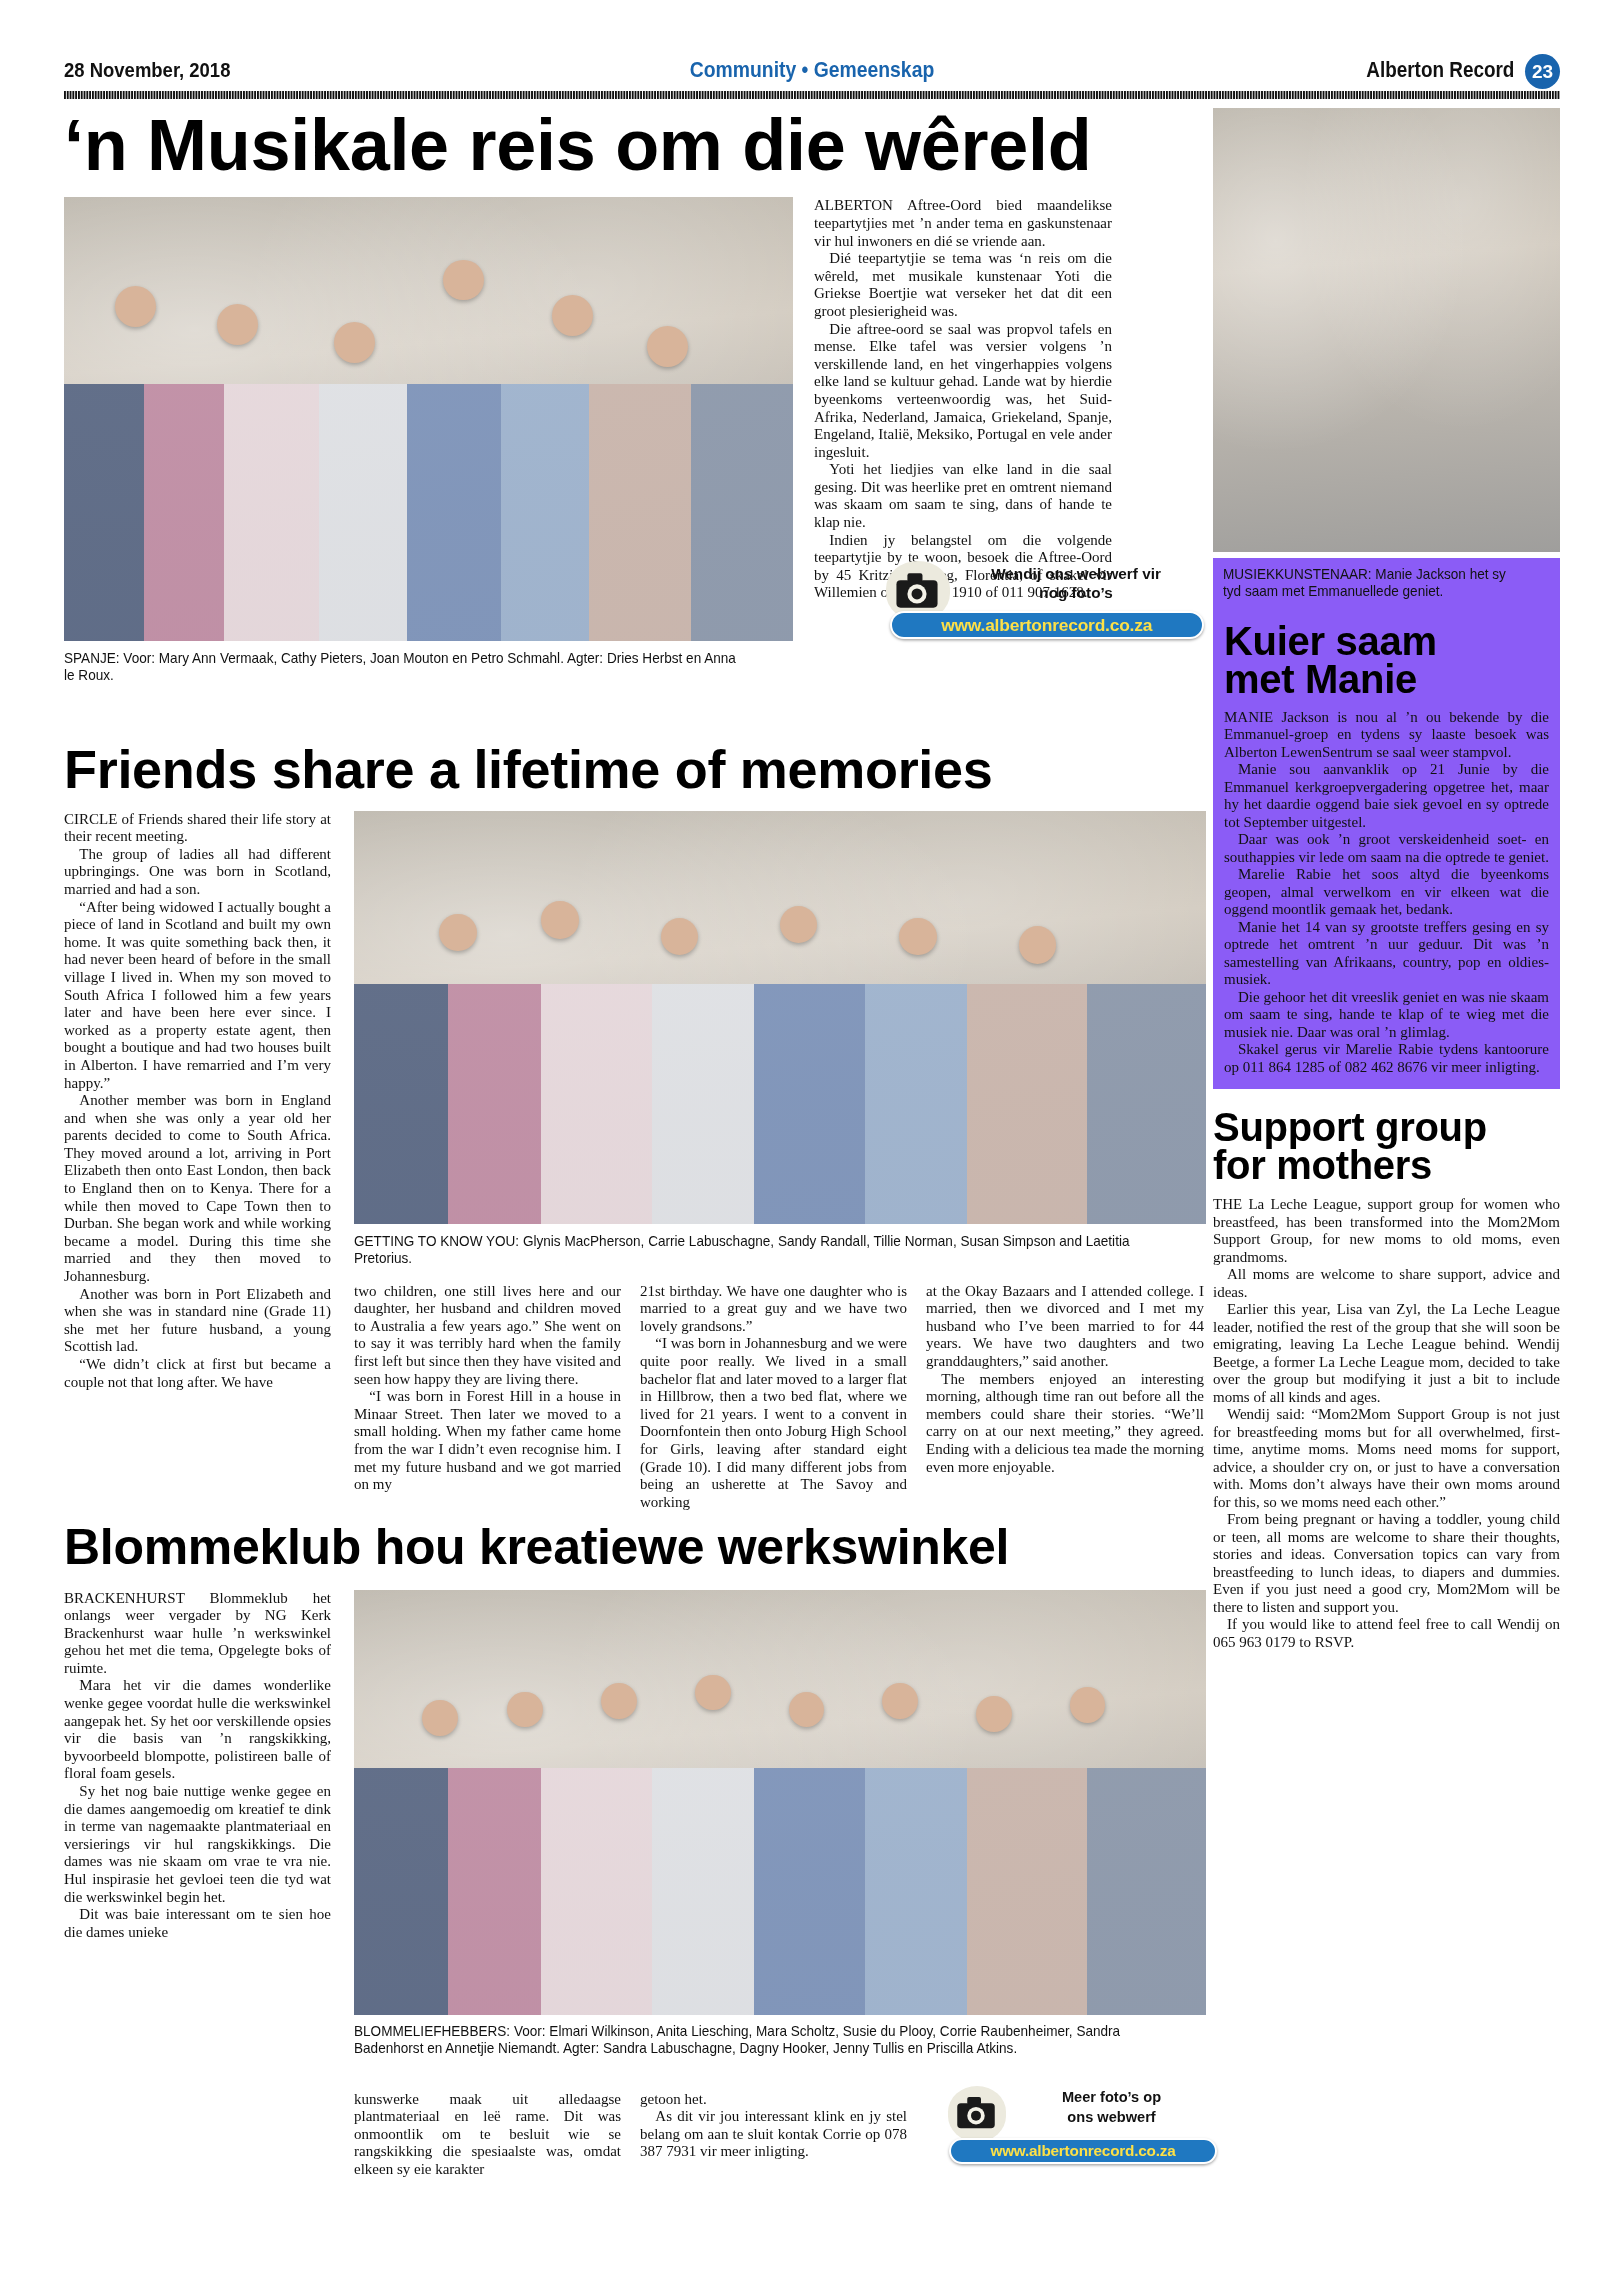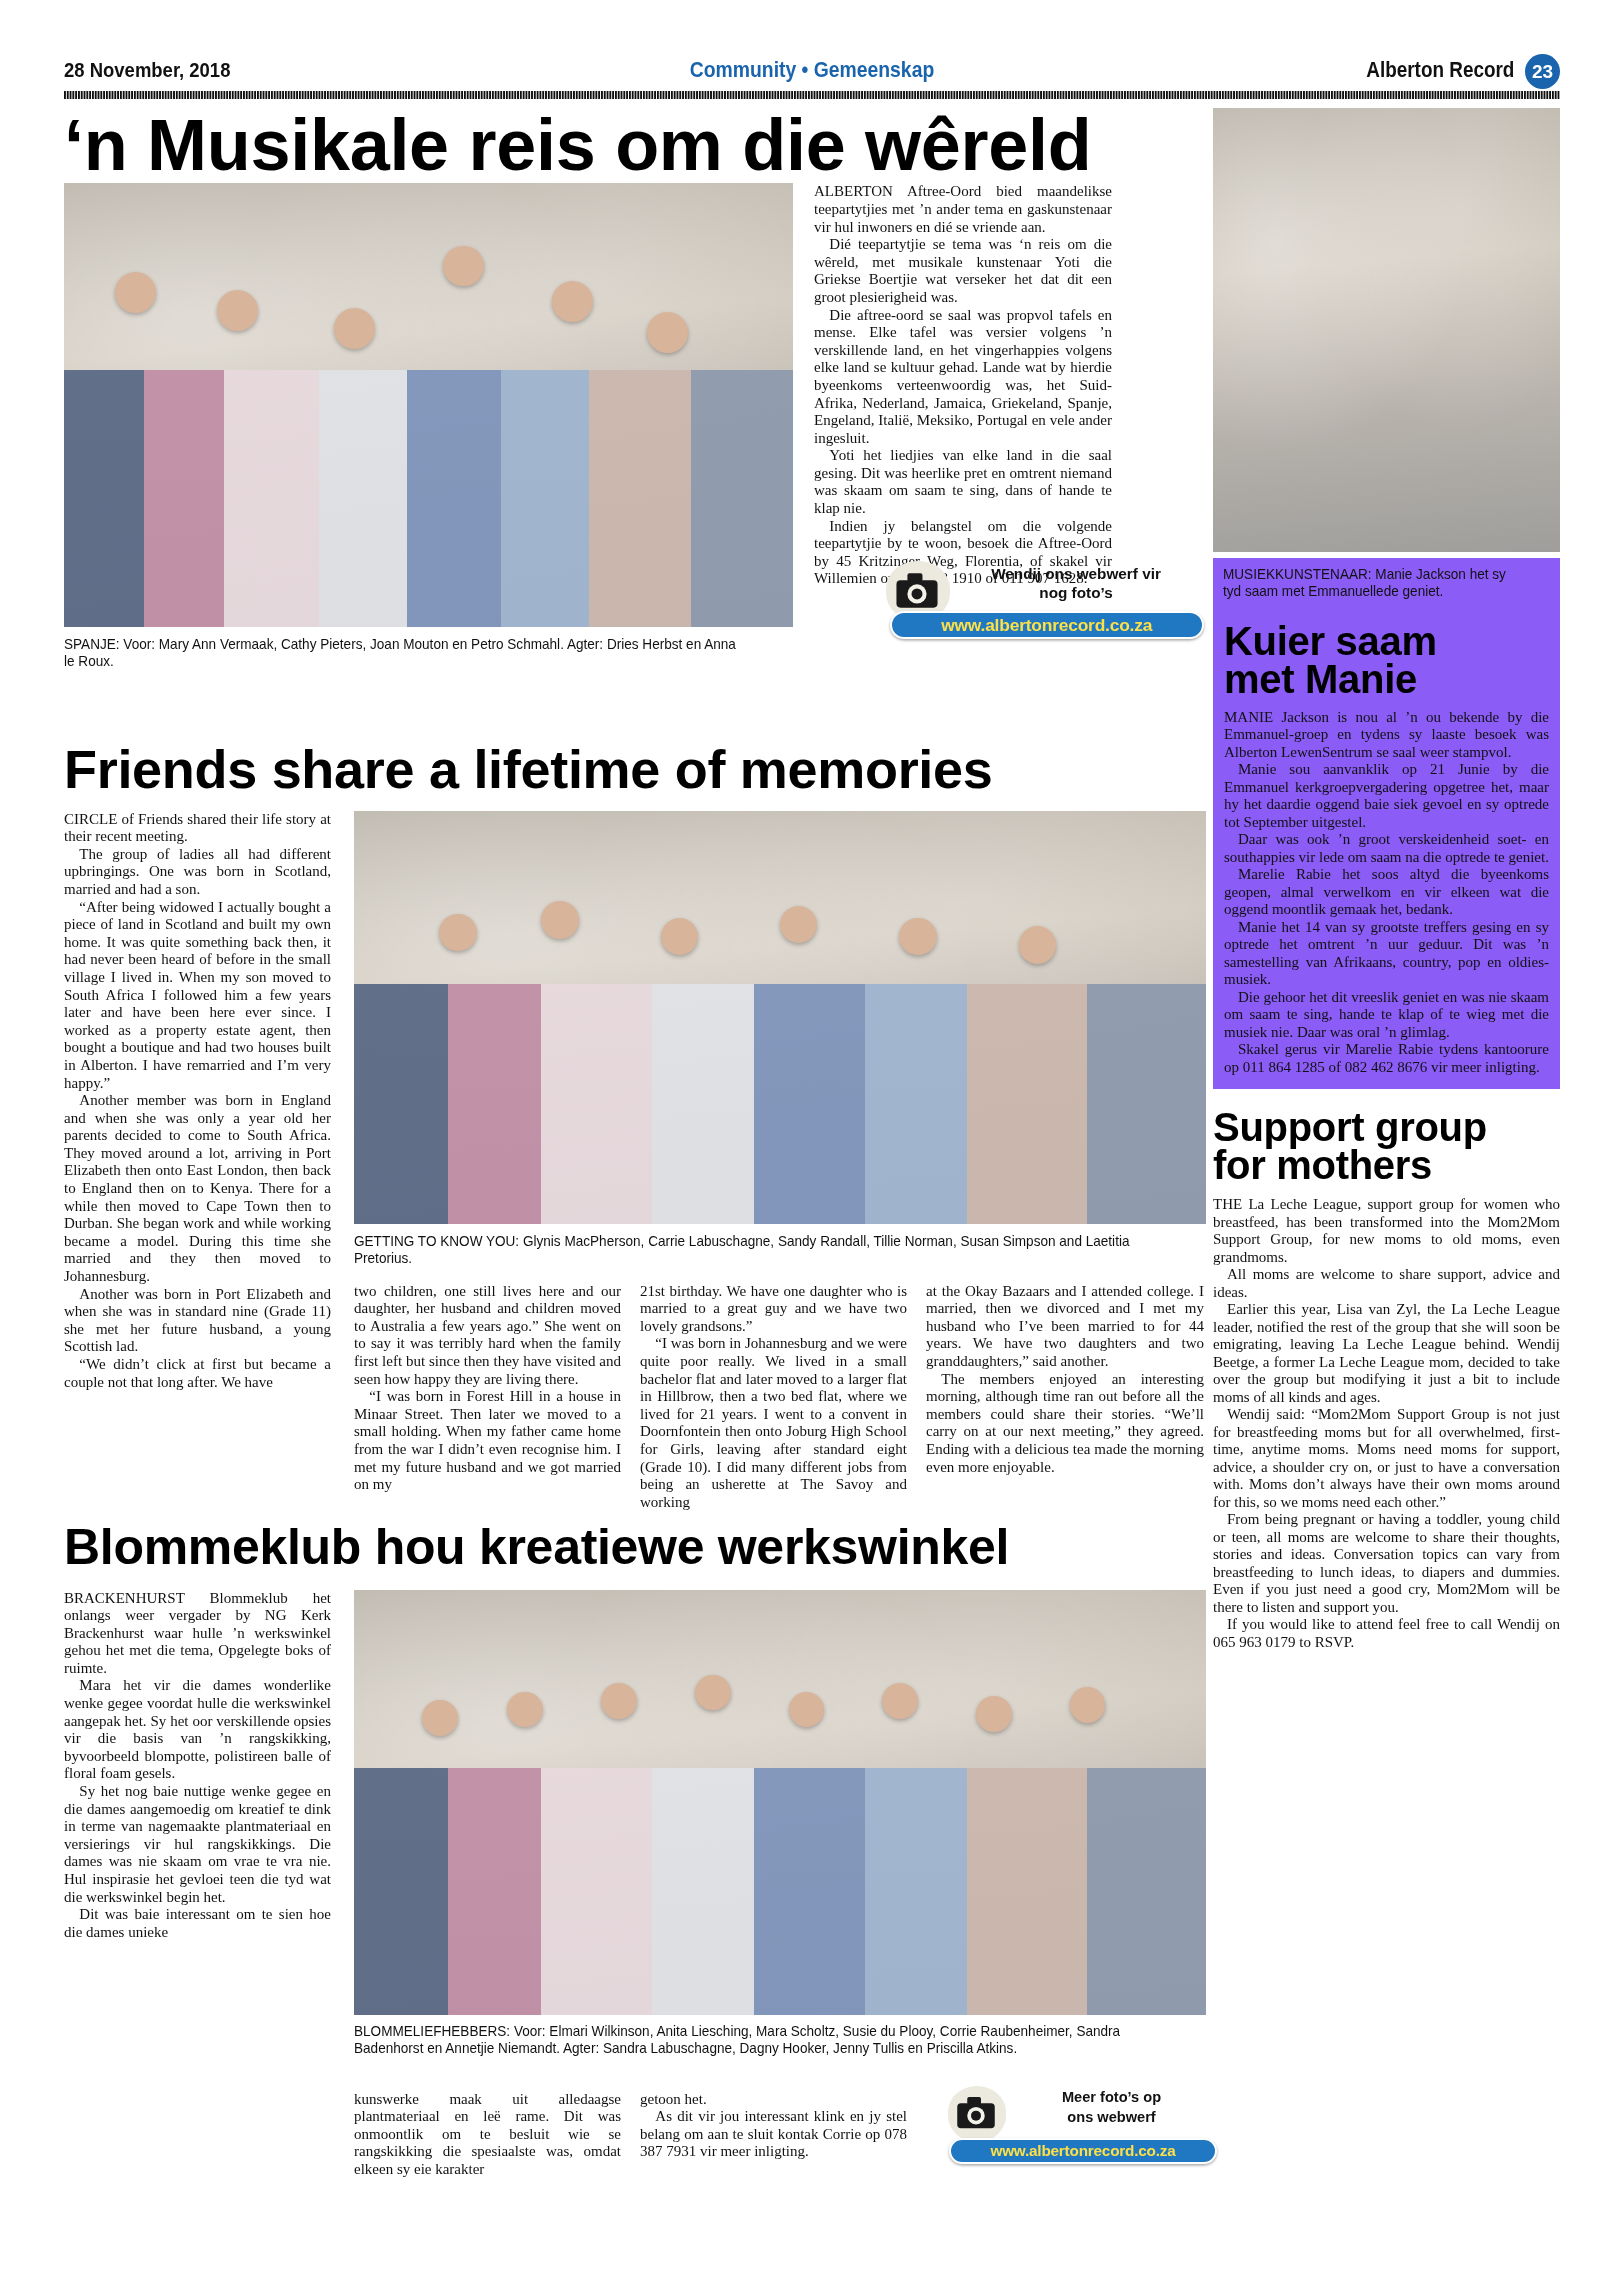--- a/index.html
+++ b/index.html
@@ -187,21 +187,21 @@
         <p>Wendij said: “Mom2Mom Support Group is not just for breastfeeding moms but for all overwhelmed, first-time, anytime moms. Moms need moms for support, advice, a shoulder cry on, or just to have a conversation with. Moms don’t always have their own moms around for this, so we moms need each other.”</p>
         <p>From being pregnant or having a toddler, young child or teen, all moms are welcome to share their thoughts, stories and ideas. Conversation topics can vary from breastfeeding to lunch ideas, to diapers and dummies. Even if you just need a good cry, Mom2Mom will be there to listen and support you.</p>
         <p>If you would like to attend feel free to call Wendij on 065 963 0179 to RSVP.</p>
       </div>
     </div>
   </div>
 
   <div style="position:absolute;left:64px;top:111px;width:1156px;">
     <div class="hl" style="font-size:72px;white-space:nowrap;">‘n Musikale reis om die wêreld</div>
 
-    <div style="position:relative;margin-top:4px;height:444px;padding-left:16px;">
+    <div style="position:relative;margin-top:18px;height:444px;padding-left:16px;">
 
       <div class="photo ppl" style="position:absolute;left:0;top:0;width:729px;height:444px;">
         <div class="heads">
           <span style="left:7%;top:20%;"></span>
           <span style="left:21%;top:24%;"></span>
           <span style="left:37%;top:28%;"></span>
           <span style="left:52%;top:14%;"></span>
           <span style="left:67%;top:22%;"></span>
           <span style="left:80%;top:29%;"></span>
         </div>

